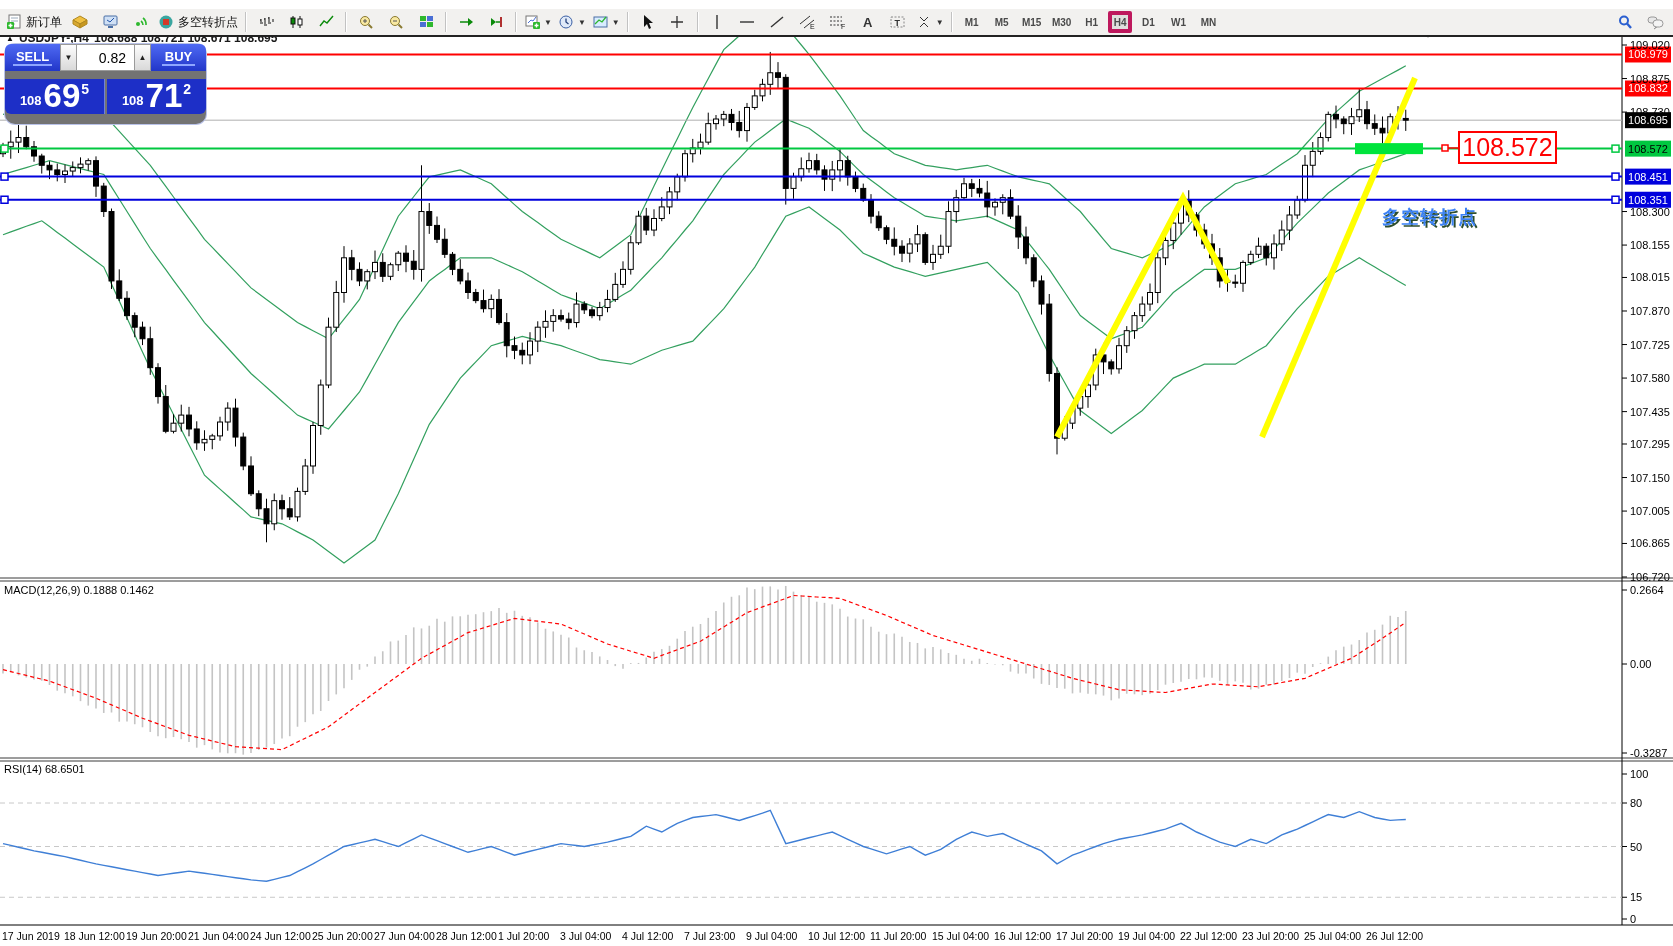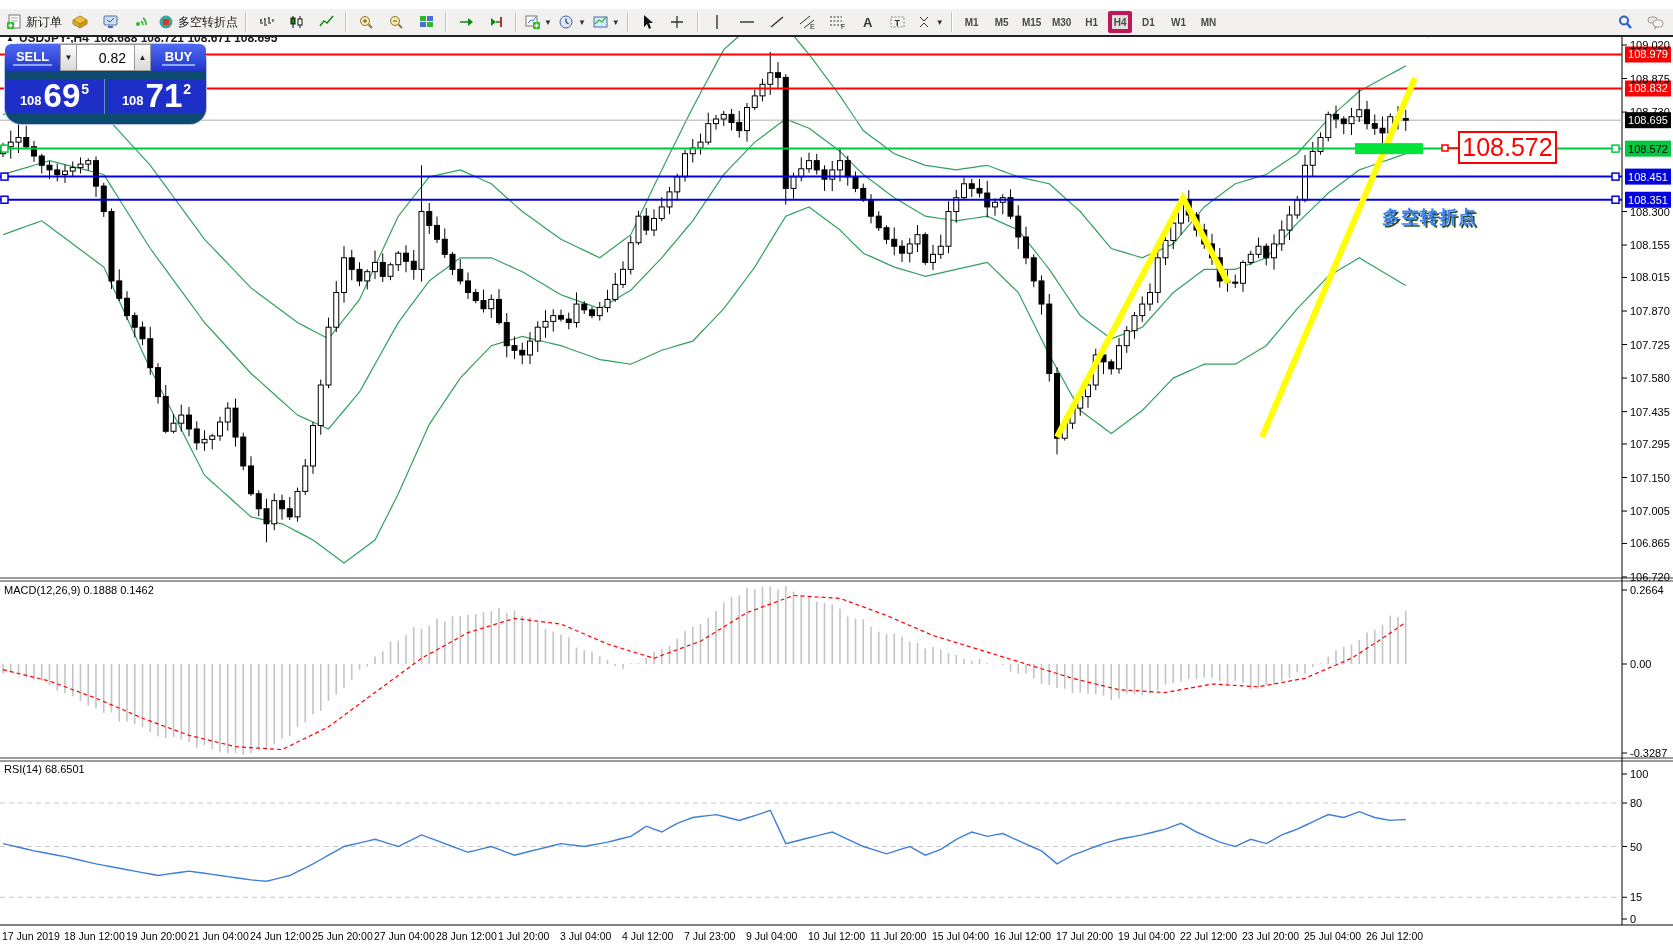--- a/index.html
+++ b/index.html
@@ -16,22 +16,22 @@
   .tf{font-size:10px;font-weight:bold;color:#4a4a4a;min-width:24px;}
   .ddarrow{font-size:8px;color:#333;}
   .icon16{width:17px;height:16px;display:block;}
   
   .chartwin{position:absolute;left:0;top:28px;width:1673px;height:918px;background:#fff;}
   #chart-svg{position:absolute;left:0;top:0;width:1673px;height:946px;z-index:1;}
   .title-line{position:absolute;left:6px;top:31px;z-index:6;font-size:12px;font-weight:bold;color:#1a1a1a;
     display:flex;align-items:center;gap:5px;}
   .title-line .tri{font-size:8px;color:#111;}
   
-  .ocp{position:absolute;left:5px;top:44px;width:201px;height:80px;z-index:10;background:#0c4a6e;
-    border-radius:16px;padding:0;box-shadow:0 0 0 1px #b9c2e8;}
+  .ocp{position:absolute;left:5px;top:44px;width:201px;height:80px;z-index:10;background:#737373;
+    border-radius:10px;padding:0;box-shadow:0 0 0 1px #b9c2e8;}
   .ocp .row1{display:flex;height:27px;align-items:stretch;}
   .trade-btn{flex:0 0 55px;background:linear-gradient(#4f6af3,#2136c9);color:#fff;font-weight:bold;
     font-size:13px;display:flex;flex-direction:column;align-items:center;justify-content:center;}
   .trade-btn span{line-height:15px;border-bottom:2px solid #8ea6ff;padding:0 3px;}
   .trade-btn.sell{border-radius:6px 0 0 0;}
   .trade-btn.buy{border-radius:0 6px 0 0;}
   .spin{flex:0 0 17px;background:linear-gradient(#fdfdfd,#d9d9d9);border:1px solid #9a9a9a;
     display:flex;align-items:center;justify-content:center;font-size:8px;color:#222;box-sizing:border-box;}
   .vol{flex:1;background:#fff;border:1px solid #9a9a9a;border-left:none;border-right:none;
     display:flex;align-items:center;justify-content:flex-end;padding-right:8px;font-size:14px;color:#000;box-sizing:border-box;}

